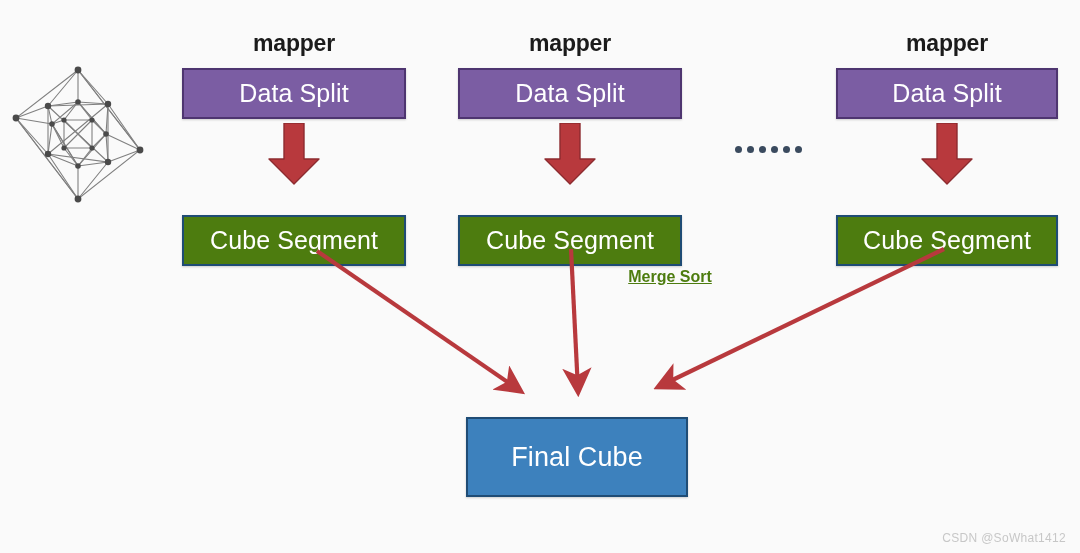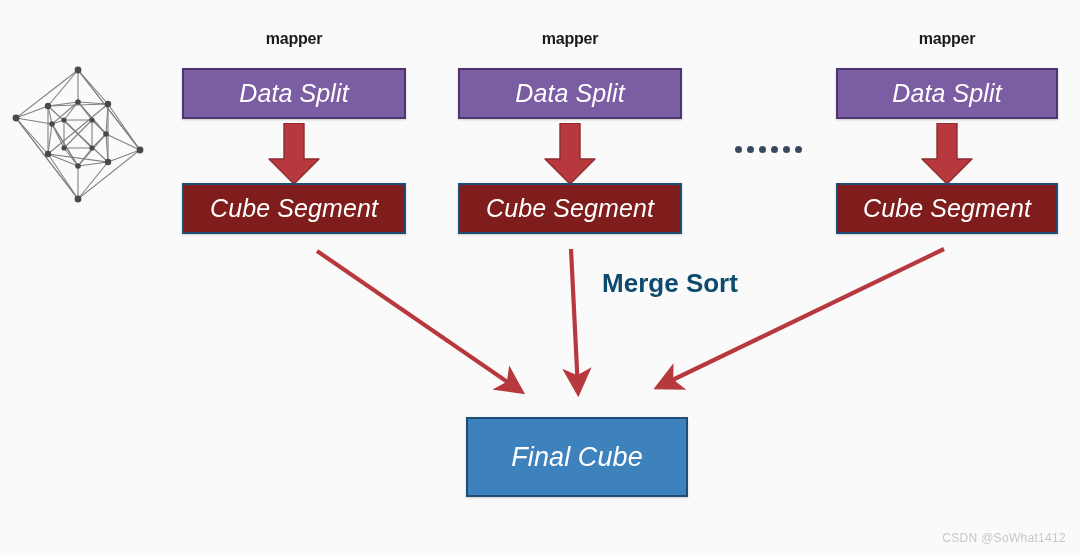--- a/index.html
+++ b/index.html
@@ -27,49 +27,49 @@
     left: 8px;
     top: 62px;
     width: 140px;
     height: 145px;
   }
 
   
   .mapper-label {
     position: absolute;
     text-align: center;
-    font-size: 16px;
+    font-size: 23px;
     font-weight: 700;
     color: #1b1b1b;
     letter-spacing: -0.2px;
     white-space: nowrap;
   }
 
   
   .box {
     position: absolute;
     box-sizing: border-box;
     display: flex;
     align-items: center;
     justify-content: center;
     font-size: 25px;
     font-weight: 400;
     color: #ffffff;
     letter-spacing: 0.1px;
     white-space: nowrap;
     box-shadow: 0 1px 2px rgba(0,0,0,0.18);
-    font-style: italic;
   }
   .box.purple {
     background: #7b5da3;
     border: 2px solid #4e3570;
   }
   .box.blue {
-    background: #7f1d1d;
+    background: #4d7c0f;
     border: 2px solid #1f4c75;
+    margin-top: 32px;
   }
   .box.final {
     background: #3d81bd;
     border: 2px solid #1f4c75;
     font-size: 27px;
   }
 
   
   .fat-arrow {
     position: absolute;
@@ -84,25 +84,26 @@
     top: 0;
     width: 1080px;
     height: 553px;
     pointer-events: none;
   }
 
   
   .merge-caption {
     position: absolute;
     text-align: center;
-    font-size: 26px;
+    font-size: 16px;
     font-weight: 700;
-    color: #0c4a6e;
+    color: #4d7c0f;
     line-height: 1.32;
     white-space: nowrap;
+    text-decoration: underline;
   }
 
   
   .ellipsis {
     position: absolute;
     display: flex;
     gap: 5px;
     align-items: center;
   }
   .ellipsis .dot {

